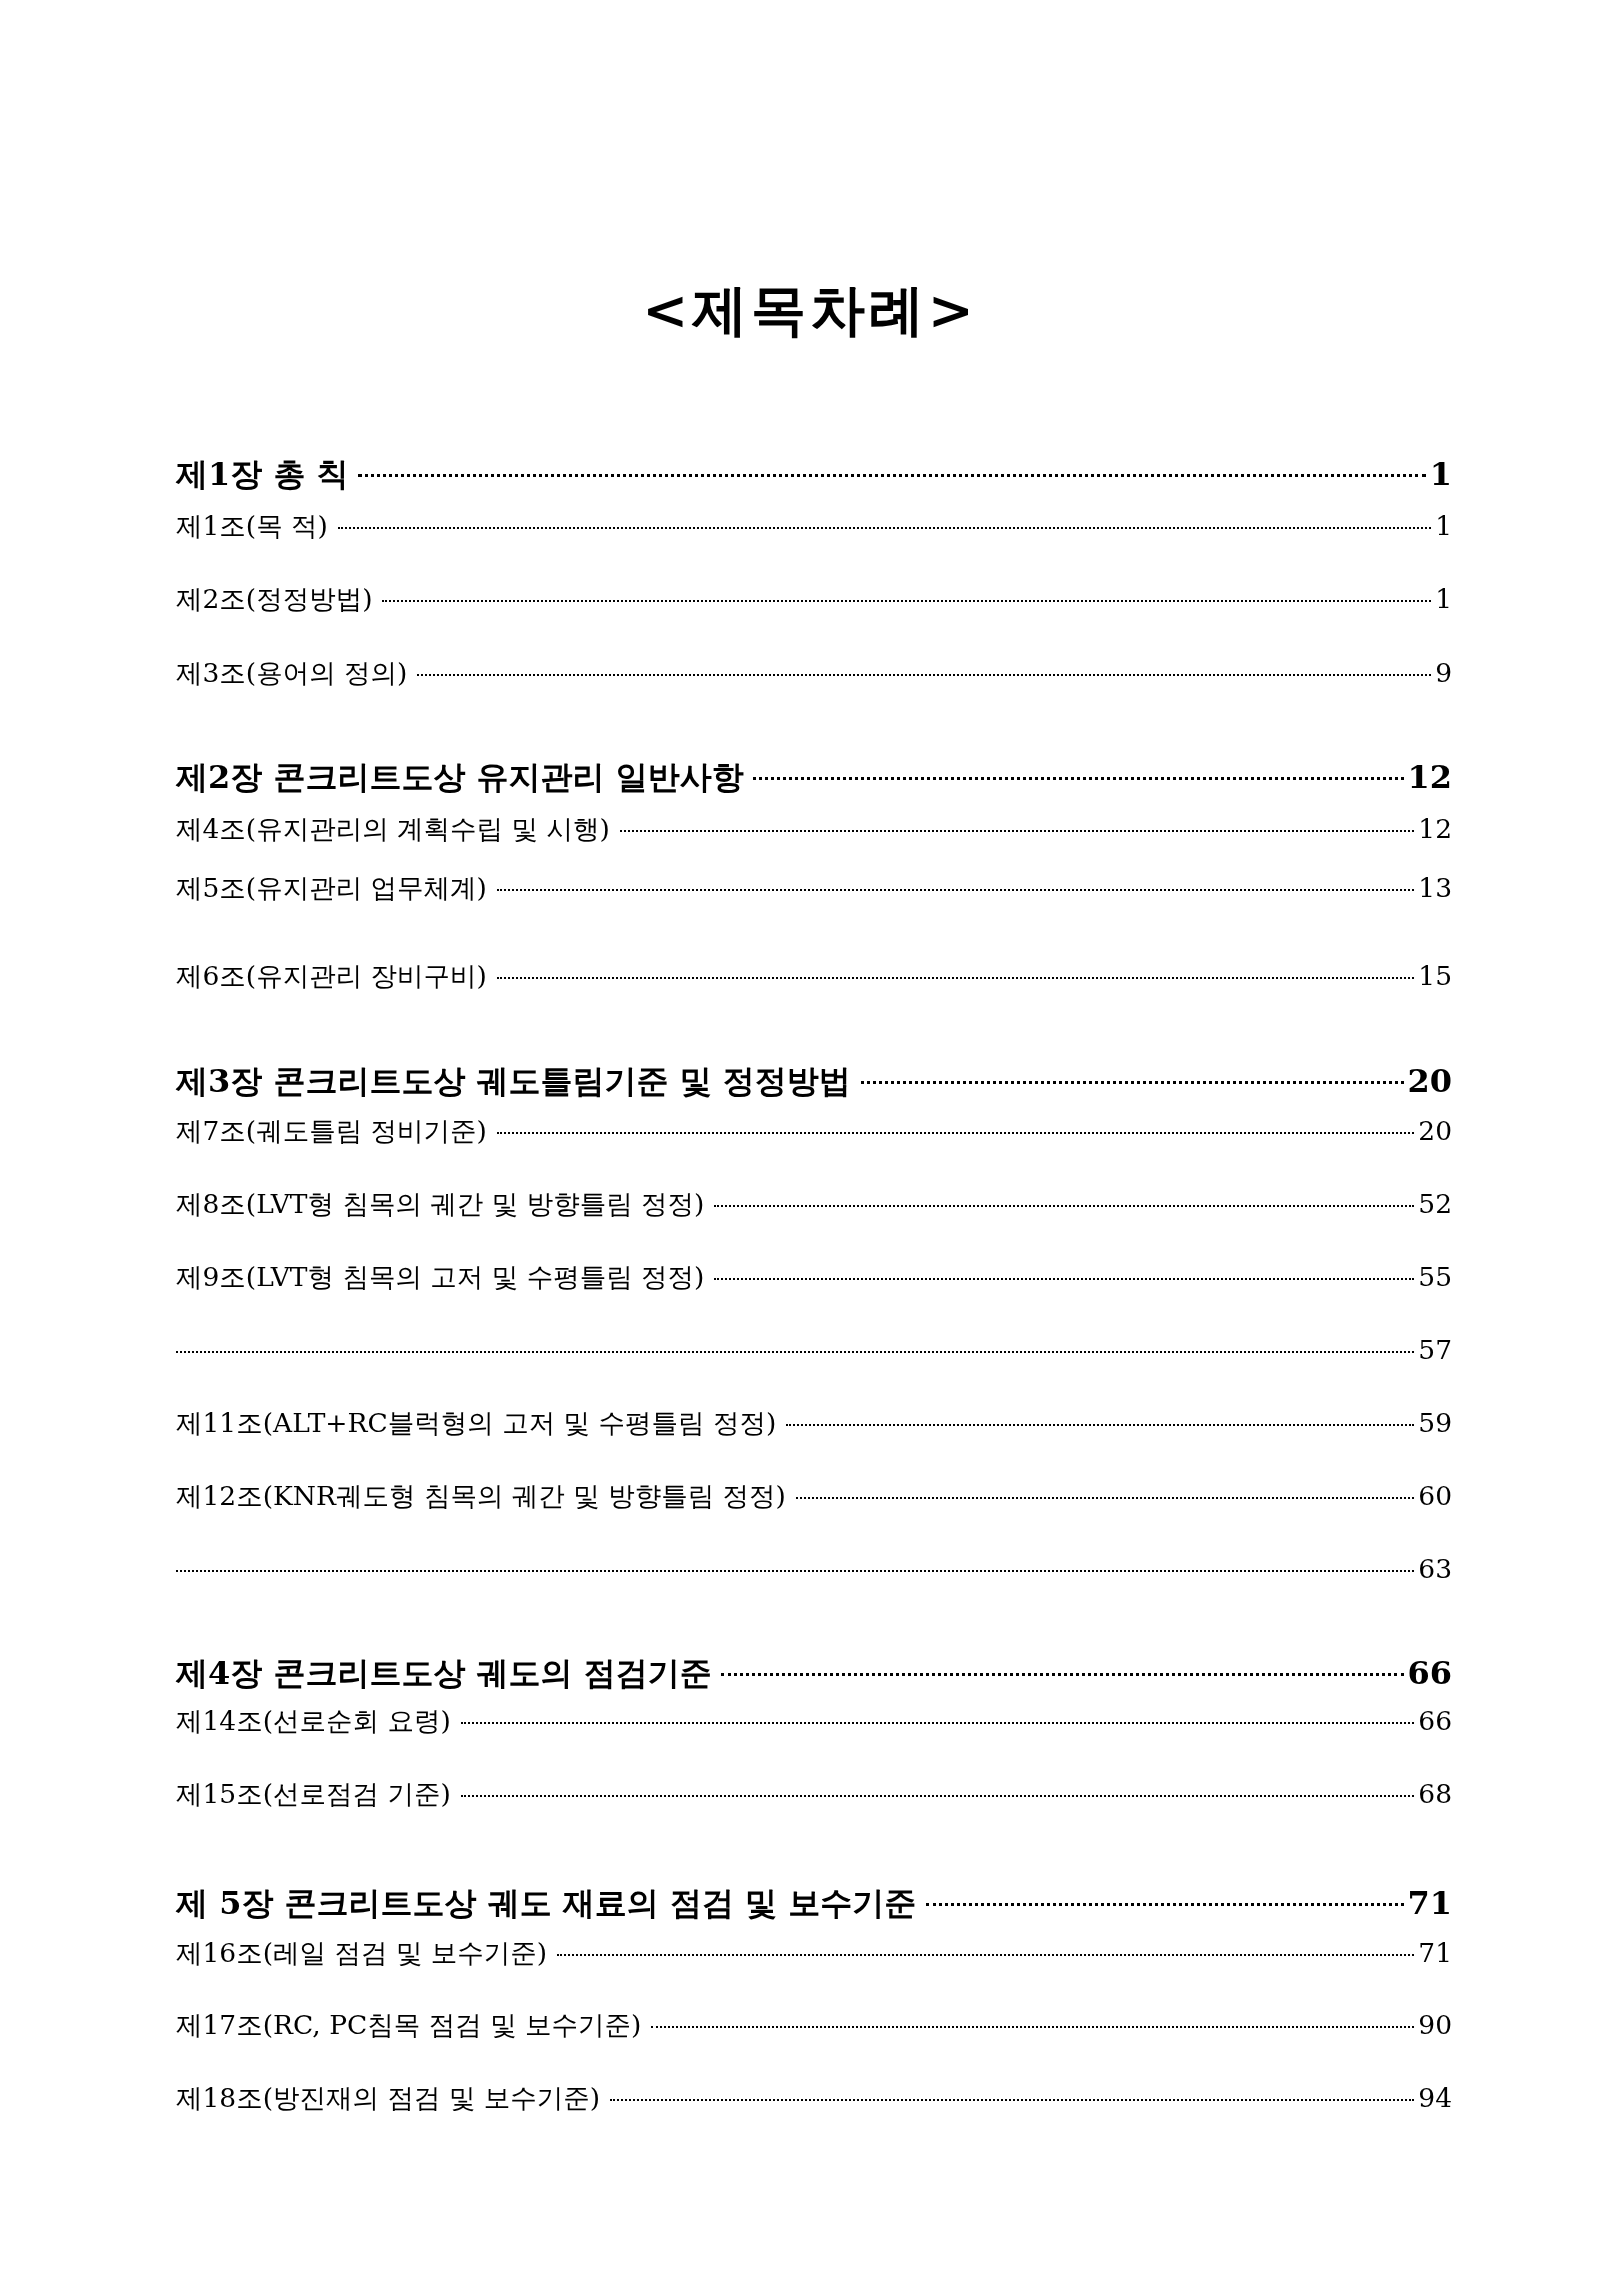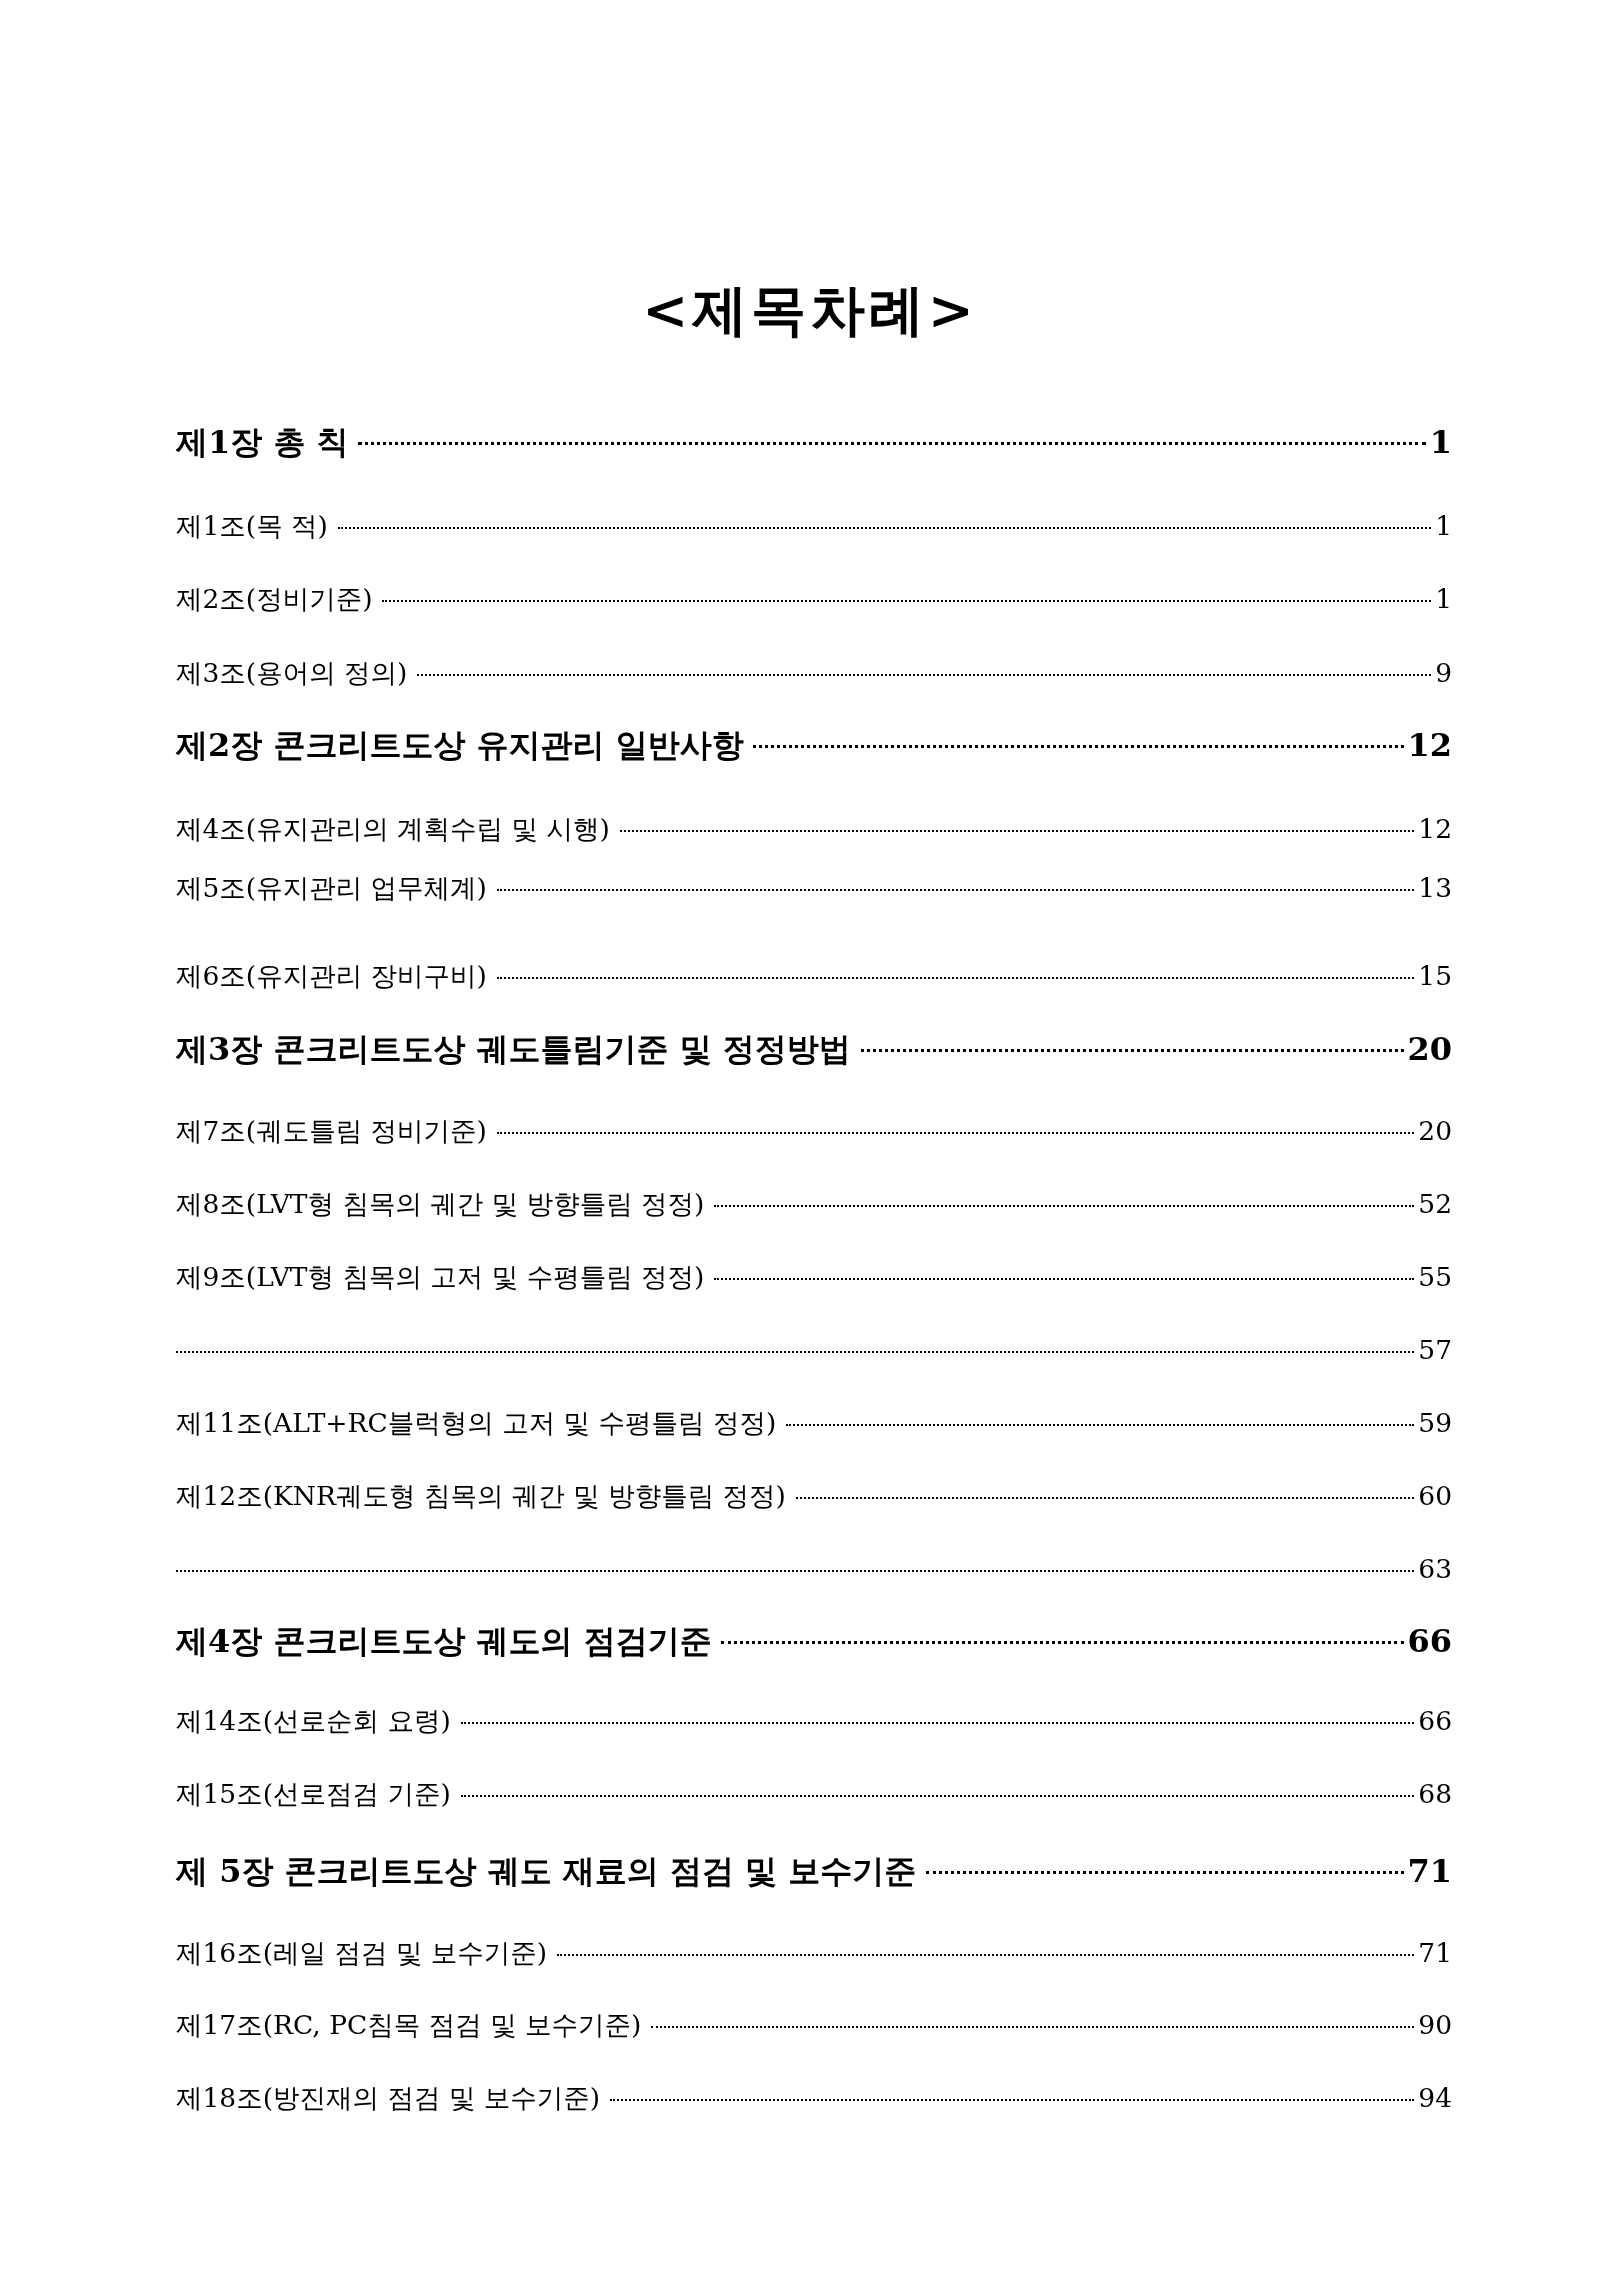--- a/index.html
+++ b/index.html
@@ -15,21 +15,21 @@
     position: absolute; left: 0; width: 1276px;
     display: flex; align-items: baseline;
     white-space: nowrap;
   }
   .row .label { flex: 0 0 auto; padding-right: 9.8px; }
   .row .leader {
     flex: 1 1 auto; height: 0; align-self: baseline;
     border-bottom: 2.9px dotted #000; margin-bottom: 0; position: relative; top: -5.9px;
   }
   .row .page { flex: 0 0 auto; padding-left: 3.9px; font-family: "DejaVu Serif", serif; }
-  .chapter { font-family: "DejaVu Serif", serif; font-weight: bold; font-size: 32px; line-height: 45px; }
+  .chapter { font-family: "DejaVu Serif", serif; font-weight: bold; font-size: 32px; line-height: 45px; margin-top: 32px; }
   .chapter .leader { border-bottom: 3.9px dotted #000; top: -7.8px; }
   .chapter .page { font-weight: bold; font-size: 32px; }
   .article { font-family: "DejaVu Serif", serif; font-size: 26.5px; line-height: 39px; }
   .article .leader { border-bottom: 2.9px dotted #000; top: -5.9px; }
   .article .page { font-size: 26.5px; }
 </style>
 </head>
 <body>
 
 <div class="title">&lt;제목차례&gt;</div>
@@ -40,21 +40,21 @@
     <span class="label">제1장 총   칙</span>
     <span class="leader"></span>
     <span class="page">1</span>
   </div>
   <div class="row article" style="top:506px">
     <span class="label">제1조(목 적)</span>
     <span class="leader"></span>
     <span class="page">1</span>
   </div>
   <div class="row article" style="top:579px">
-    <span class="label">제2조(정비기준)</span>
+    <span class="label">제2조(정정방법)</span>
     <span class="leader"></span>
     <span class="page">1</span>
   </div>
   <div class="row article" style="top:653px">
     <span class="label">제3조(용어의 정의)</span>
     <span class="leader"></span>
     <span class="page">9</span>
   </div>
 
   <div class="row chapter" style="top:723px">

